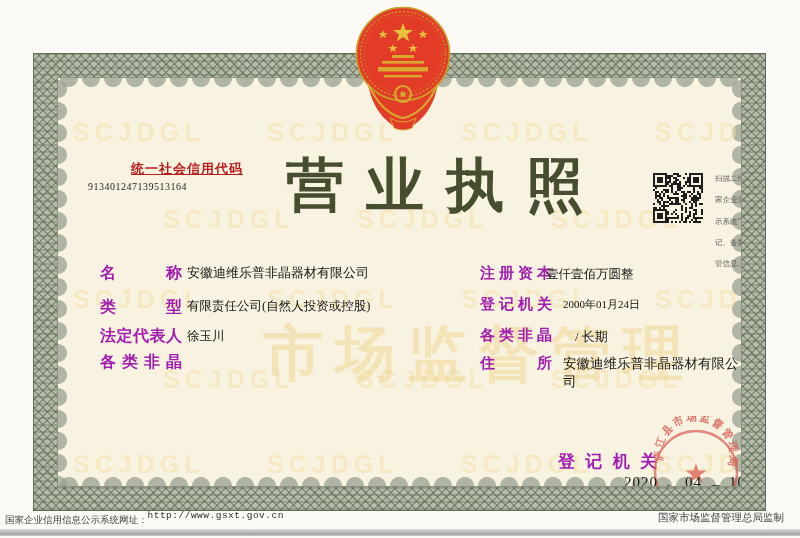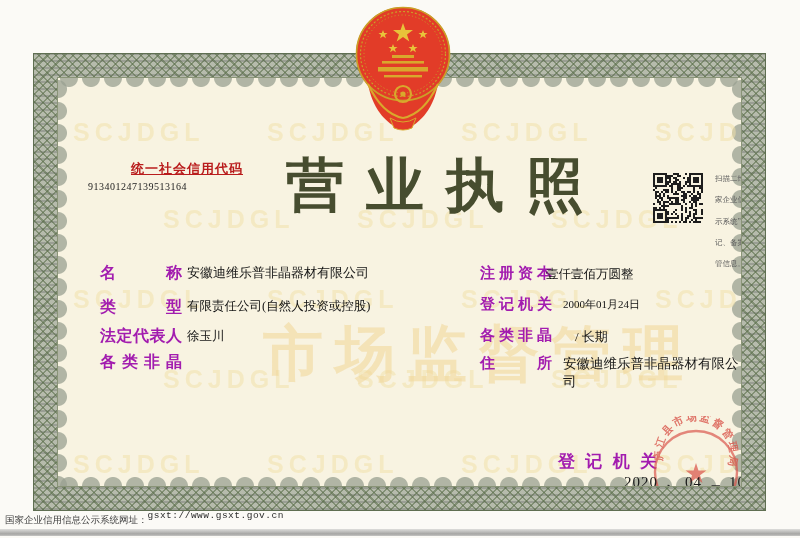--- a/index.html
+++ b/index.html
@@ -397,17 +397,18 @@
     <rect x="26" y="61" width="50" height="4.5" fill="#d9a82c"></rect>
     <rect x="32" y="69" width="38" height="2.4" fill="#d9a82c"></rect>
     <path d="M16 78 Q30 108 51 112" fill="none" stroke="#d9a82c" stroke-width="2"></path>
     <path d="M86 78 Q72 108 51 112" fill="none" stroke="#d9a82c" stroke-width="2"></path>
     <circle cx="51" cy="88" r="8" fill="none" stroke="#d9a82c" stroke-width="2.2"></circle>
     <circle cx="51" cy="88" r="2.6" fill="#d9a82c"></circle>
     <path d="M38 112 Q51 120 64 112 L60 122 Q51 126 42 122 Z" fill="#e23c28" stroke="#d9a82c" stroke-width="1"></path>
   </svg>
 
   <div class="footer-left">
-    <span>国家企业信用信息公示系统网址：</span><span class="footer-url">gsxt://www.gsxt.gov.cn</span>
+    <span>国家企业信用信息公示系统网址：</span><span class="footer-url">http://www.gsxt.gov.cn</span>
   </div>
+  <div class="footer-right">国家市场监督管理总局监制</div>
 
   <div class="scan-strip"></div>
 </div>
 
 </body></html>

